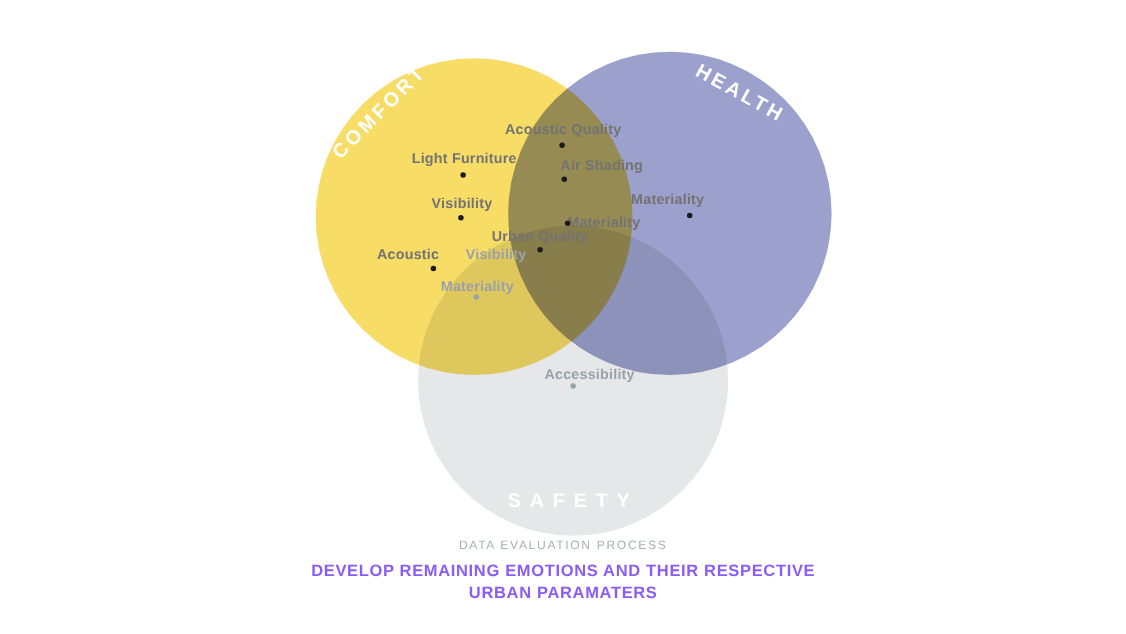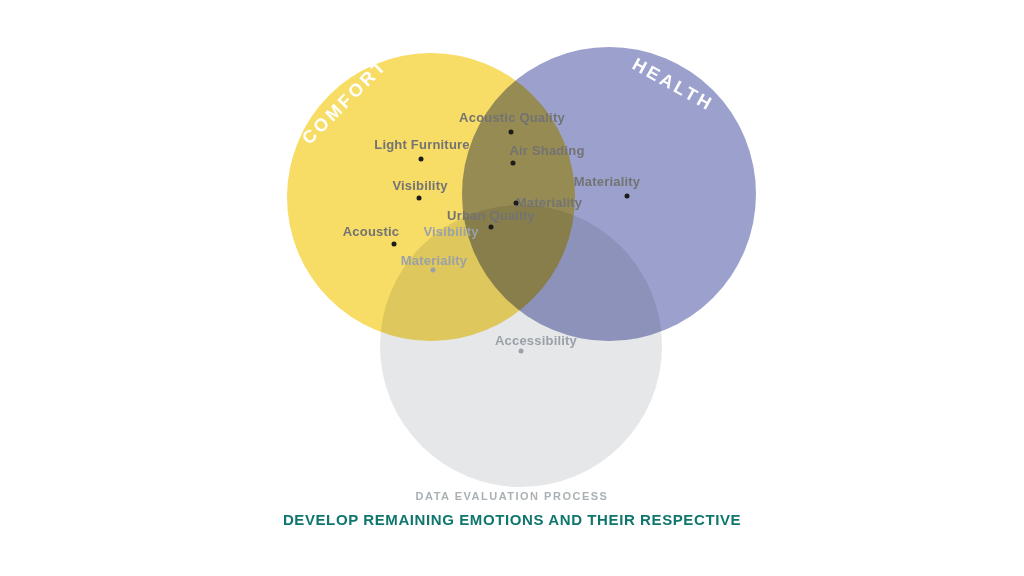--- a/index.html
+++ b/index.html
@@ -67,44 +67,45 @@
   .caption{
     position:absolute;
     left:0; right:0;
     top:490px;
     text-align:center;
   }
   .caption .kicker{
     font-size:11px;
     letter-spacing:1.5px;
     color:#aab0b4;
-    font-weight:bold;
+    font-weight:normal;
     margin-bottom:8px;
   }
   .caption .title-line{
     font-size:15px;
     letter-spacing:0.6px;
-    color:#0f766e;
+    color:#8b5cf6;
     font-weight:bold;
     line-height:20px;
   }
 </style>
 </head>
 <body>
 
 <div class="stage">
 
   <div class="venn-layer">
     <div class="circle comfort"></div>
     <div class="circle health"></div>
     <div class="circle safety"></div>
   </div>
 
   <div class="set-title comfort">COMFORT</div>
   <div class="set-title health">HEALTH</div>
+  <div class="set-title safety">SAFETY</div>
 
   <div class="vlabel" style="left:512px; top:117px">Acoustic Quality</div>
   <div class="vdot" style="left:511px; top:132px"></div>
 
   <div class="vlabel" style="left:422px; top:144px">Light Furniture</div>
   <div class="vdot" style="left:421px; top:159px"></div>
 
   <div class="vlabel" style="left:547px; top:150px">Air Shading</div>
   <div class="vdot" style="left:513px; top:163px"></div>
 
@@ -127,15 +128,16 @@
 
   <div class="vlabel muted" style="left:434px; top:260px">Materiality</div>
   <div class="vdot muted" style="left:433px; top:270px"></div>
 
   <div class="vlabel muted" style="left:536px; top:340px">Accessibility</div>
   <div class="vdot muted" style="left:521px; top:351px"></div>
 
   <div class="caption">
     <div class="kicker">DATA EVALUATION PROCESS</div>
     <div class="title-line">DEVELOP REMAINING EMOTIONS AND THEIR RESPECTIVE</div>
+    <div class="title-line">URBAN PARAMATERS</div>
   </div>
 
 </div>
 
 </body></html>

